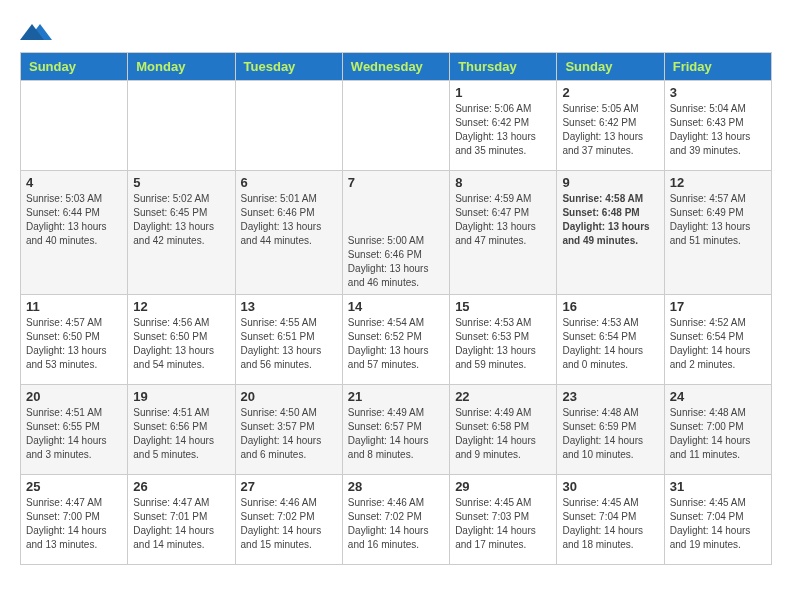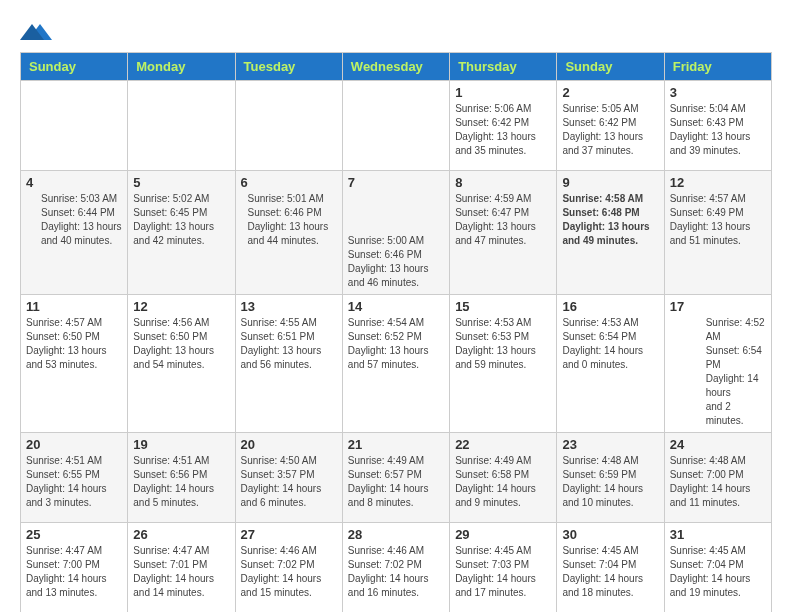--- a/index.html
+++ b/index.html
@@ -146,35 +146,35 @@
           <div class="day-number">3</div>
           <div class="day-info" style="white-space: pre-line;">Sunrise: 5:04 AM
 Sunset: 6:43 PM
 Daylight: 13 hours
 and 39 minutes.</div>
         </td>
       </tr>
       <tr>
         <td>
           <div class="day-number">4</div>
-          <div class="day-info" style="white-space: pre-line; margin-left: 15px;">Sunrise: 5:03 AM
+          <div class="day-info" style="white-space: pre-line;">Sunrise: 5:03 AM
 Sunset: 6:44 PM
 Daylight: 13 hours
 and 40 minutes.</div>
         </td>
         <td>
           <div class="day-number">5</div>
           <div class="day-info" style="white-space: pre-line;">Sunrise: 5:02 AM
 Sunset: 6:45 PM
 Daylight: 13 hours
 and 42 minutes.</div>
         </td>
         <td>
           <div class="day-number">6</div>
-          <div class="day-info" style="white-space: pre-line; margin-left: 7px;">Sunrise: 5:01 AM
+          <div class="day-info" style="white-space: pre-line;">Sunrise: 5:01 AM
 Sunset: 6:46 PM
 Daylight: 13 hours
 and 44 minutes.</div>
         </td>
         <td>
           <div class="day-number">7</div>
           <div class="day-info" style="white-space: pre-line; margin-top: 44px;">Sunrise: 5:00 AM
 Sunset: 6:46 PM
 Daylight: 13 hours
 and 46 minutes.</div>
@@ -239,21 +239,21 @@
         </td>
         <td>
           <div class="day-number">16</div>
           <div class="day-info" style="white-space: pre-line;">Sunrise: 4:53 AM
 Sunset: 6:54 PM
 Daylight: 14 hours
 and 0 minutes.</div>
         </td>
         <td>
           <div class="day-number">17</div>
-          <div class="day-info" style="white-space: pre-line; margin-left: 36px;">Sunrise: 4:52 AM
+          <div class="day-info" style="white-space: pre-line;">Sunrise: 4:52 AM
 Sunset: 6:54 PM
 Daylight: 14 hours
 and 2 minutes.</div>
         </td>
       </tr>
       <tr>
         <td>
           <div class="day-number">20</div>
           <div class="day-info" style="white-space: pre-line;">Sunrise: 4:51 AM
 Sunset: 6:55 PM

